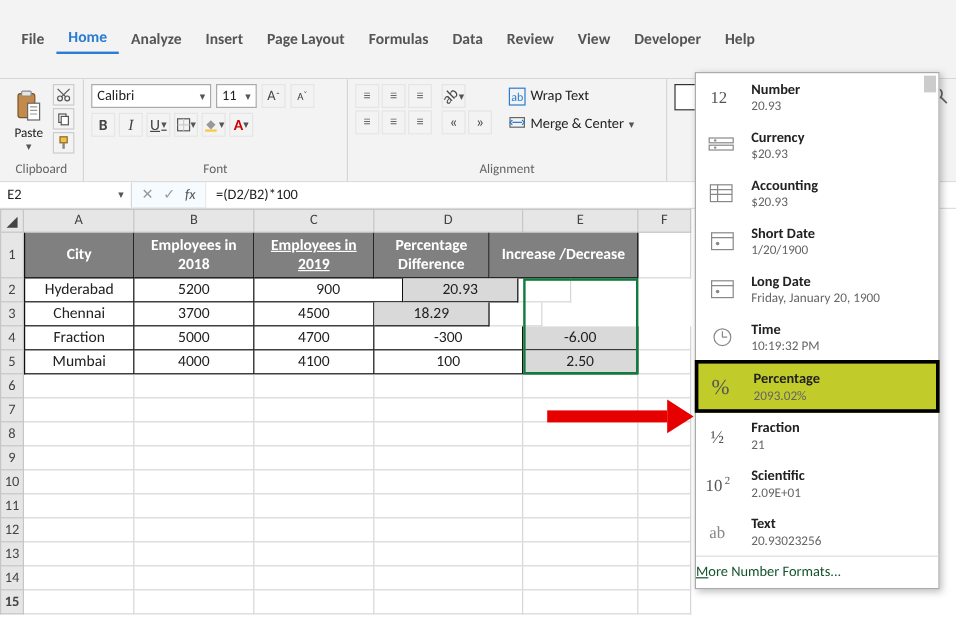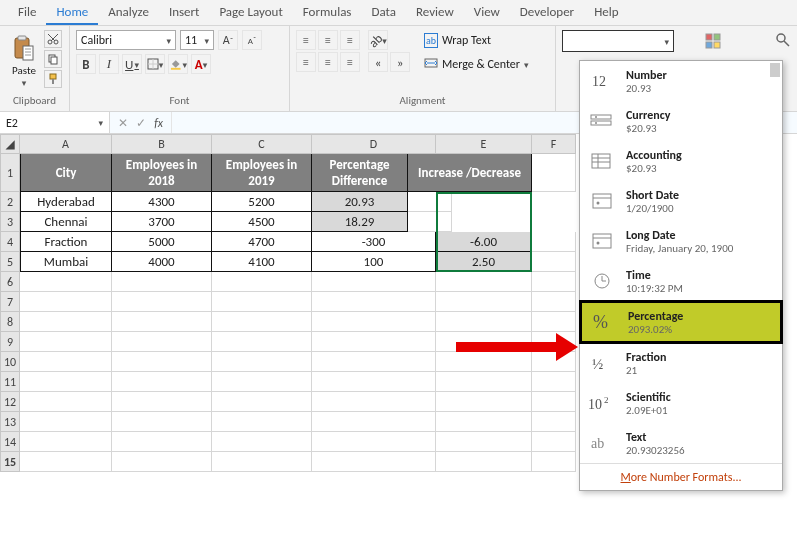--- a/index.html
+++ b/index.html
@@ -9,24 +9,25 @@
     font-size: 12px;
     background: #fff;
     color: #222;
     width: 797px;
     height: 534px;
     overflow: hidden;
     position: relative;
   }
   .menubar {
     display: flex;
-    align-items: flex-start;
-    padding: 0 8px;
+    align-items: flex-end;
+    padding: 20px 8px;
     border-bottom: 1px solid #d6d6d6;
     background: #f3f3f3;
+    font-weight: bold;
   }
   .menubar-item {
     padding: 4px 10px;
     font-size: 13px;
     color: #555;
   }
   .menubar-item.active {
     color: #2b7cd3;
     border-bottom: 2px solid #2b7cd3;
   }
@@ -268,24 +269,24 @@
   }
   .format-item .fmt-name { font-size: 12px; font-weight: bold; color: #222; }
   .format-item .fmt-ex { font-size: 11px; color: #666; }
   .format-item.hl {
     background: #c1cb29;
     border: 3px solid #000;
     height: 44px;
     margin: -1px;
   }
   .more-formats {
-    text-align: center;
+    text-align: left;
     padding: 6px 0;
     border-top: 1px solid #ddd;
-    color: #c2410c;
+    color: #14532d;
     font-size: 12px;
   }
   .scroll-thumb {
     position: absolute;
     right: 2px;
     top: 2px;
     width: 10px; height: 14px;
     background: #ccc;
   }
   svg text { font-family: serif; }
@@ -468,20 +469,23 @@
 
 <div class="namebox-row">
   <div class="name-box">
     <span>E2</span>
     <span class="chev">▾</span>
   </div>
   <div class="fx-icons">
     <span>✕</span>
     <span>✓</span>
     <span style="font-style:italic;color:#555">fx</span>
+  </div>
+  <div class="formula-bar">
+    <span>=(D2/B2)*100</span>
   </div>
 </div>
 
 <div class="sheet" style="position:relative">
   <div class="rowheaders" id="rowheaders">
     <div class="rowheader" style="height:20px;border-top:1px solid #c6c6c6">◢</div>
   <div class="rowheader" style="height: 38px;">1</div>
       <div class="rowheader" style="height: 20px;">2</div>
       <div class="rowheader" style="height: 20px;">3</div>
       <div class="rowheader" style="height: 20px;">4</div>
@@ -502,29 +506,29 @@
         <div class="colheader" style="width: 92px;">A</div>
         <div class="colheader" style="width: 100px;">B</div>
         <div class="colheader" style="width: 100px;">C</div>
         <div class="colheader" style="width: 124px;">D</div>
         <div class="colheader" style="width: 96px;">E</div>
         <div class="colheader" style="width: 44px;">F</div>
       </div>
       <div class="row">
         <div class="cell header-cell" style="width: 92px; height: 38px;">City</div>
         <div class="cell header-cell" style="width: 100px; height: 38px;">Employees in 2018</div>
-        <div class="cell header-cell" style="width: 100px; height: 38px;">Employees in 2019</div>
+        <div class="cell header-cell" style="width: 100px; height: 38px; text-decoration: underline;">Employees in 2019</div>
         <div class="cell header-cell" style="width: 96px; height: 38px;">Percentage Difference</div>
         <div class="cell header-cell" style="width: 124px; height: 38px;">Increase /Decrease</div>
         <div class="empty-cell" style="width: 44px; height: 38px;"></div>
       </div>
       <div class="row">
         <div class="cell" style="width: 92px; height: 20px;">Hyderabad</div>
-        <div class="cell" style="width: 100px; height: 20px;">4300</div>
         <div class="cell" style="width: 100px; height: 20px;">5200</div>
+        <div class="cell" style="width: 124px; height: 20px;">900</div>
         <div class="cell e-sel" style="width: 96px; height: 20px;">20.93</div>
         <div class="empty-cell" style="width: 44px; height: 20px;"></div>
       </div>
       <div class="row">
         <div class="cell" style="width: 92px; height: 20px;">Chennai</div>
         <div class="cell" style="width: 100px; height: 20px;">3700</div>
         <div class="cell" style="width: 100px; height: 20px;">4500</div>
         <div class="cell e-sel" style="width: 96px; height: 20px;">18.29</div>
         <div class="empty-cell" style="width: 44px; height: 20px;"></div>
       </div>

